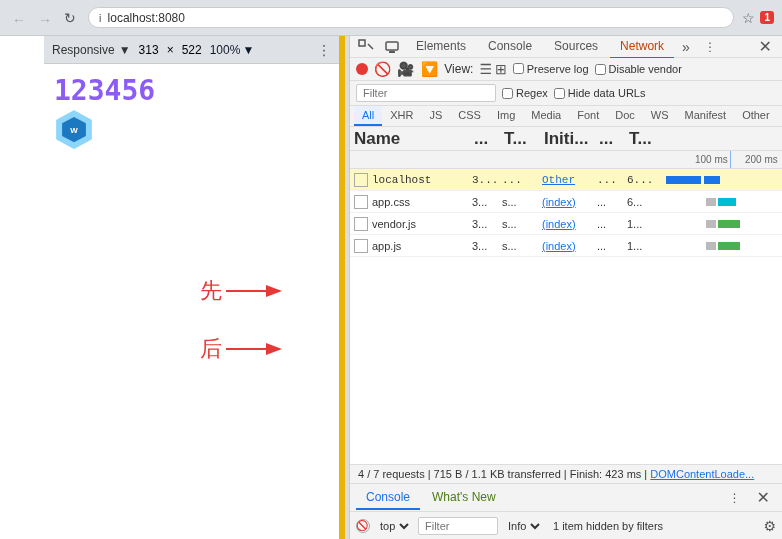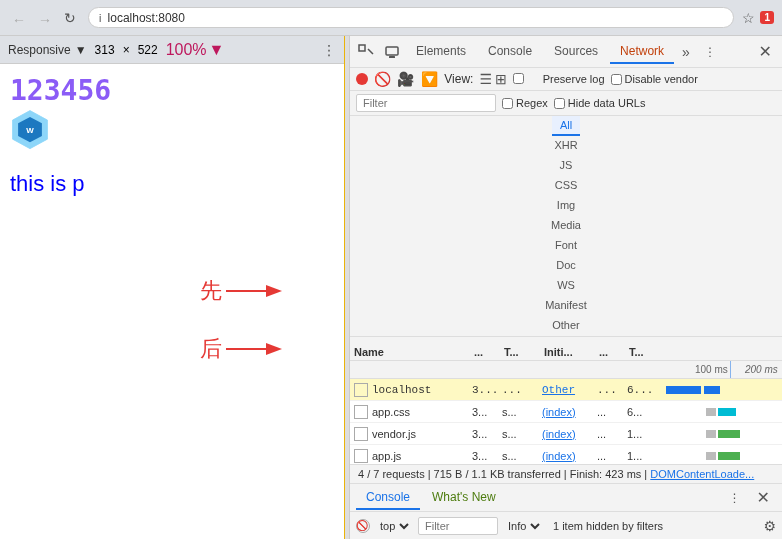--- a/index.html
+++ b/index.html
@@ -16,60 +16,60 @@
     .address-text { font-size: 12px; color: #333; }
     .address-icon { color: #555; font-size: 11px; }
     .browser-actions { display: flex; gap: 6px; align-items: center; }
     .star-icon { color: #555; font-size: 14px; }
     .ext-badge { background: #e53935; color: #fff; border-radius: 3px; font-size: 10px; padding: 1px 4px; font-weight: bold; }
 
     
     .main-area { display: flex; flex: 1; overflow: hidden; }
 
     
-    .page-content { width: 345px; flex-shrink: 0; background: #fff; position: relative; overflow: hidden; border-right: 1px solid #eab308; }
+    .page-content { width: 345px; flex-shrink: 0; background: #fff; position: relative; overflow: hidden; border-right: 6px solid #eab308; padding-left: 44px; }
 
     
     .devtools { flex: 1; display: flex; flex-direction: column; background: #fff; border-left: 1px solid #ccc; }
 
     
-    .devtools-toolbar { display: flex; align-items: center; background: #f3f3f3; border-bottom: 1px solid #ddd; height: 32px; padding: 0 4px; gap: 2px; }
+    .devtools-toolbar { display: flex; align-items: center; background: #f3f3f3; border-bottom: 1px solid #ddd; height: 22px; padding: 0 4px; gap: 2px; }
     .devtools-tab { padding: 4px 10px; font-size: 12px; cursor: pointer; color: #555; border-bottom: 2px solid transparent; }
     .devtools-tab.active { color: #c2410c; border-bottom: 2px solid #1a73e8; }
     .devtools-more { color: #555; font-size: 14px; padding: 4px 6px; cursor: pointer; }
     .devtools-close { margin-left: auto; color: #555; cursor: pointer; font-size: 16px; padding: 2px 6px; }
     .devtools-dots { color: #555; cursor: pointer; padding: 4px 6px; }
 
     
     .network-toolbar { display: flex; align-items: center; background: #f3f3f3; border-bottom: 1px solid #ddd; padding: 3px 6px; gap: 6px; flex-wrap: wrap; }
     .record-btn { width: 12px; height: 12px; background: #e53935; border-radius: 50%; border: none; cursor: pointer; flex-shrink: 0; }
     .clear-btn { background: none; border: none; cursor: pointer; font-size: 14px; color: #555; }
     .camera-btn { background: none; border: none; cursor: pointer; font-size: 14px; color: #555; }
     .filter-icon { background: none; border: none; cursor: pointer; font-size: 14px; color: #555; }
     .view-label { font-size: 12px; color: #333; }
     .view-icons { display: flex; gap: 3px; }
     .view-icon-btn { background: none; border: none; cursor: pointer; font-size: 14px; color: #555; }
-    .preserve-log { display: flex; align-items: flex-start; gap: 19px; font-size: 11px; color: #333; }
+    .preserve-log { display: flex; align-items: flex-start; gap: 3px; font-size: 11px; color: #333; }
     .disable-cache { display: flex; align-items: center; gap: 3px; font-size: 11px; color: #333; }
     .checkbox { width: 11px; height: 11px; }
 
     
     .filter-bar { display: flex; align-items: center; background: #f3f3f3; border-bottom: 1px solid #ddd; padding: 3px 6px; gap: 6px; }
     .filter-input { border: 1px solid #ccc; border-radius: 2px; padding: 2px 6px; font-size: 11px; width: 140px; background: #fff; }
     .regex-label { display: flex; align-items: center; gap: 3px; font-size: 11px; color: #333; }
     .hide-urls { display: flex; align-items: center; gap: 3px; font-size: 11px; color: #333; }
 
     
-    .type-tabs { display: flex; align-items: center; background: #f3f3f3; border-bottom: 1px solid #ddd; padding: 0 4px; overflow: hidden; flex-direction: column; }
+    .type-tabs { display: flex; align-items: center; background: #f3f3f3; border-bottom: 1px solid #ddd; padding: 0 4px; overflow: hidden; }
     .type-tab { padding: 3px 8px; font-size: 11px; cursor: pointer; color: #555; border-bottom: 2px solid transparent; }
     .type-tab.active { background: #e8f0fe; color: #1a73e8; border-bottom: 2px solid #1a73e8; }
 
     
     .network-table { flex: 1; overflow-y: auto; }
-    .network-header { display: flex; background: #f3f3f3; border-bottom: 1px solid #ddd; font-size: 11px; font-weight: bold; color: #333; padding: 2px 4px; align-items: flex-end; height: 24px; }
+    .network-header { display: flex; background: #f3f3f3; border-bottom: 1px solid #ddd; font-size: 17px; font-weight: bold; color: #333; padding: 2px 4px; align-items: flex-start; height: 24px; }
     .col-name { width: 120px; flex-shrink: 0; }
     .col-dot { width: 30px; flex-shrink: 0; }
     .col-type { width: 40px; flex-shrink: 0; overflow: hidden; }
     .col-init { width: 55px; flex-shrink: 0; overflow: hidden; }
     .col-dot2 { width: 30px; flex-shrink: 0; }
     .col-time { width: 35px; flex-shrink: 0; overflow: hidden; }
     .col-waterfall { flex: 1; text-align: right; }
 
     .network-row { display: flex; align-items: center; font-size: 11px; padding: 2px 4px; border-bottom: 1px solid #f0f0f0; height: 22px; cursor: pointer; }
     .network-row.selected { background: #fef9c3; font-family: Liberation Mono, monospace; }
@@ -103,21 +103,21 @@
     .console-ban { width: 14px; height: 14px; border: 1px solid #aaa; border-radius: 50%; color: #555; display: flex; align-items: center; justify-content: center; font-size: 10px; cursor: pointer; }
     .console-select { font-size: 11px; border: none; background: transparent; color: #333; cursor: pointer; }
     .console-filter-input { border: 1px solid #ccc; border-radius: 2px; padding: 2px 6px; font-size: 11px; width: 80px; background: #fff; }
     .console-level-select { font-size: 11px; border: none; background: transparent; color: #333; cursor: pointer; }
     .console-hidden { font-size: 11px; color: #333; margin-left: 4px; }
     .console-gear { margin-left: auto; font-size: 14px; color: #555; cursor: pointer; }
 
     
     .page-top-bar { background: #dee1e6; height: 28px; display: flex; align-items: center; padding: 0 8px; gap: 8px; border-bottom: 1px solid #ccc; }
     .page-device { font-size: 12px; color: #333; display: flex; align-items: center; gap: 4px; }
-    .page-zoom { font-size: 16px; color: #be185d; display: flex; align-items: flex-end; gap: 2px; }
+    .page-zoom { font-size: 12px; color: #0f172a; display: flex; align-items: flex-end; gap: 2px; }
     .page-more { font-size: 14px; color: #555; margin-left: auto; }
 
     .page-inner { padding: 10px; background: #fff; }
     .number-text { font-size: 28px; font-weight: bold; color: #8b5cf6; font-family: monospace; }
     .webpack-logo { display: flex; align-items: center; gap: 6px; margin-top: 2px; }
     .webpack-hex { width: 40px; height: 46px; }
     .webpack-label { font-size: 11px; color: #666; line-height: 1.3; }
     .p-text { font-size: 22px; color: #0000ff; margin-top: 16px; }
 
     
@@ -171,21 +171,20 @@
     <div class="page-inner">
       <div class="number-text">123456</div>
       <div class="webpack-logo">
 
         <svg class="webpack-hex" viewBox="0 0 50 58" width="40" height="46">
           <polygon points="25,2 47,14 47,38 25,50 3,38 3,14" fill="#8dd6f9" stroke="#8dd6f9" stroke-width="1"></polygon>
           <polygon points="25,10 40,18 40,34 25,42 10,34 10,18" fill="#1c78c0"></polygon>
           <text x="25" y="30" text-anchor="middle" fill="#fff" font-size="10" font-weight="bold">W</text>
         </svg>
       </div>
-      <div class="p-text">this is p</div>
     </div>
 
     <div class="arrow-area">
       <div class="arrow">
         <span class="arrow-text-cn">先</span>
         <svg width="60" height="20" viewBox="0 0 60 20">
           <defs>
             <marker id="ah1" markerWidth="8" markerHeight="8" refX="6" refY="3" orient="auto">
               <path d="M0,0 L0,6 L8,3 z" fill="#e53935"></path>
             </marker>
@@ -293,21 +292,21 @@
         <span class="col-name">Name</span>
         <span class="col-dot">...</span>
         <span class="col-type">T...</span>
         <span class="col-init">Initi...</span>
         <span class="col-dot2">...</span>
         <span class="col-time">T...</span>
       </div>
 
       <div class="timeline-ruler">
         <span style="position:absolute;left:345px;font-size:10px;color:#666;">100 ms</span>
-        <span style="position:absolute;left:395px;font-size:10px;color:#666;font-style:italic;">200 ms</span>
+        <span style="position:absolute;left:395px;font-size:10px;color:#666;">200 ms</span>
 
         <div style="position:absolute;left:380px;top:0;bottom:0;width:1px;background:#1a73e8;opacity:0.5;"></div>
       </div>
 
       <div class="network-table">
 
         <div class="network-row selected">
           <span class="row-icon"></span>
           <span class="row-name">localhost</span>
           <span class="row-status">3...</span>

